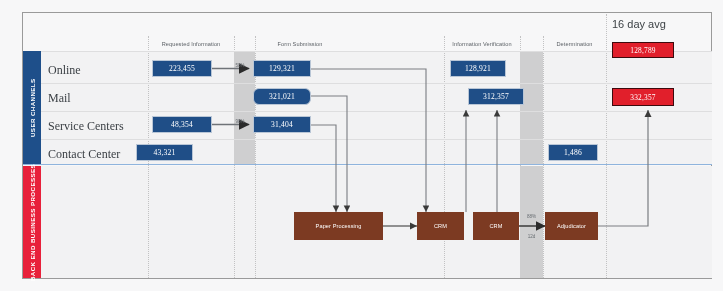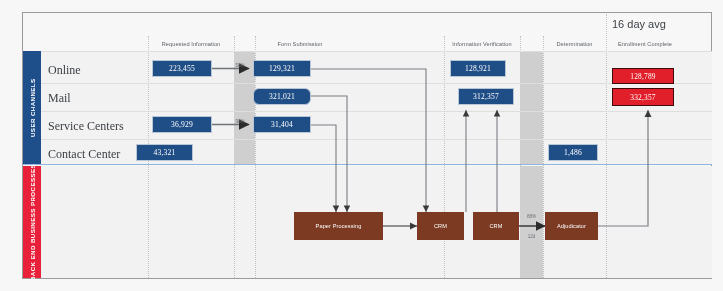--- a/index.html
+++ b/index.html
@@ -254,37 +254,37 @@
 
     <path d="M497,212 L497,110" stroke="#7a7d81" stroke-width="1.1" fill="none" marker-end="url(#arr)"></path>
 
     <line x1="518" y1="226" x2="545" y2="226" stroke="#2f2f2f" stroke-width="1.4" marker-end="url(#arrThick)"></line>
 
     <path d="M597,226 L648,226 L648,110" stroke="#7a7d81" stroke-width="1.2" fill="none" marker-end="url(#arr)"></path>
   </svg>
 
   <div class="node node-blue" style="left:152px; top:60px;  width:60px; height:17px;">223,455</div>
 
-  <div class="node node-blue" style="left:152px; top:116px; width:60px; height:17px;">36,929</div>
+  <div class="node node-blue" style="left:152px; top:116px; width:60px; height:17px;">48,354</div>
 
   <div class="node node-blue" style="left:136px; top:144px; width:57px; height:17px;">43,321</div>
 
   <div class="node node-blue" style="left:253px; top:60px;  width:58px; height:17px;">129,321</div>
 
   <div class="node node-blue" style="left:253px; top:88px;  width:58px; height:17px;border-radius:6px;">321,021</div>
 
   <div class="node node-blue" style="left:253px; top:116px; width:58px; height:17px;">31,404</div>
 
   <div class="node node-blue" style="left:450px; top:60px;  width:56px; height:17px;">128,921</div>
 
-  <div class="node node-blue" style="left:458px; top:88px;  width:56px; height:17px;">312,357</div>
+  <div class="node node-blue" style="left:468px; top:88px;  width:56px; height:17px;">312,357</div>
 
   <div class="node node-blue" style="left:548px; top:144px; width:50px; height:17px;">1,486</div>
 
-  <div class="node node-red" style="left:612px; top:42px;  width:62px; height:16px;margin-top:26px;">128,789</div>
+  <div class="node node-red" style="left:612px; top:42px;  width:62px; height:16px;">128,789</div>
 
   <div class="node node-red" style="left:612px; top:88px;  width:62px; height:18px;">332,357</div>
 
   <div class="node node-brown" style="left:294px; top:212px; width:89px; height:28px;">Paper Processing</div>
 
   <div class="node node-brown" style="left:417px; top:212px; width:47px; height:28px;">CRM</div>
 
   <div class="node node-brown" style="left:473px; top:212px; width:46px; height:28px;">CRM</div>
 
   <div class="node node-brown" style="left:545px; top:212px; width:53px; height:28px;">Adjudicator</div>

